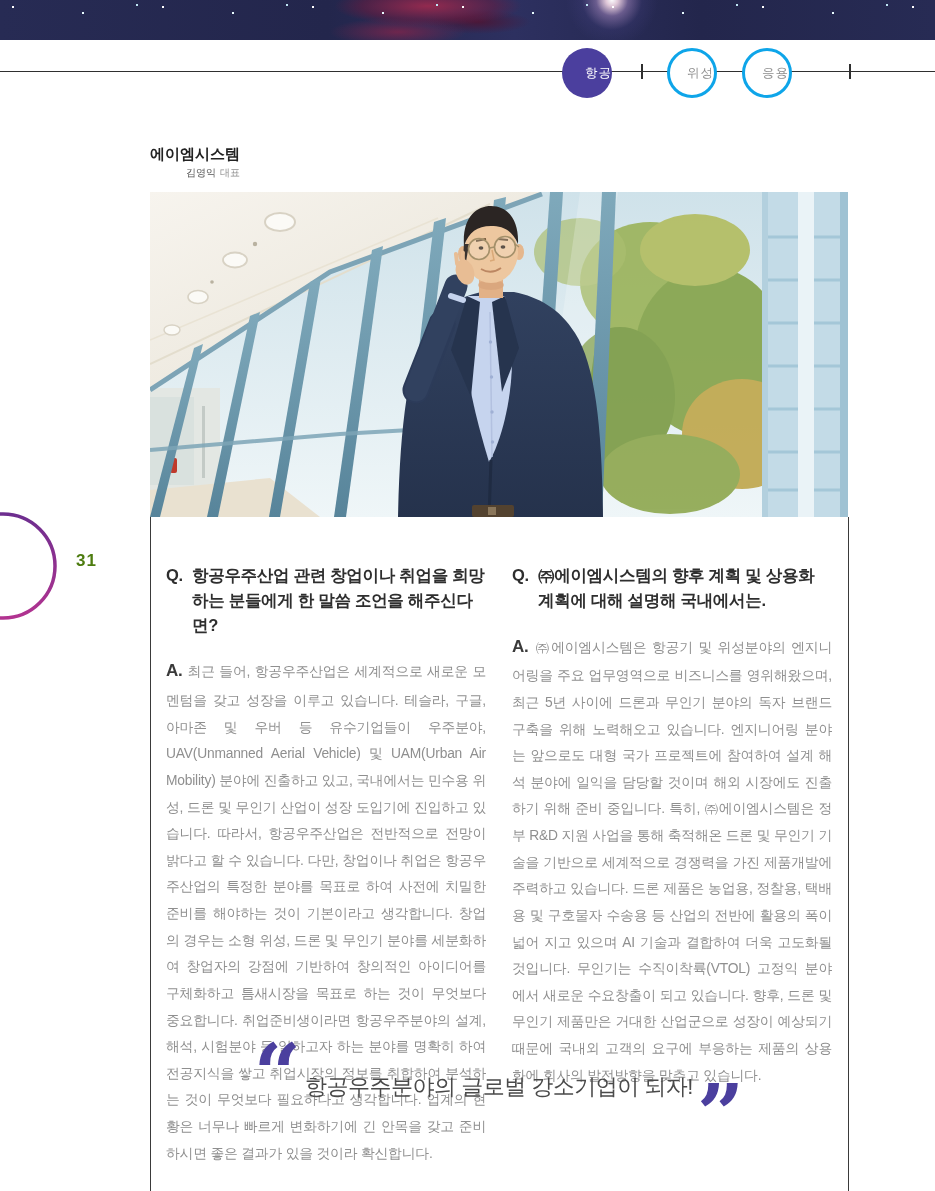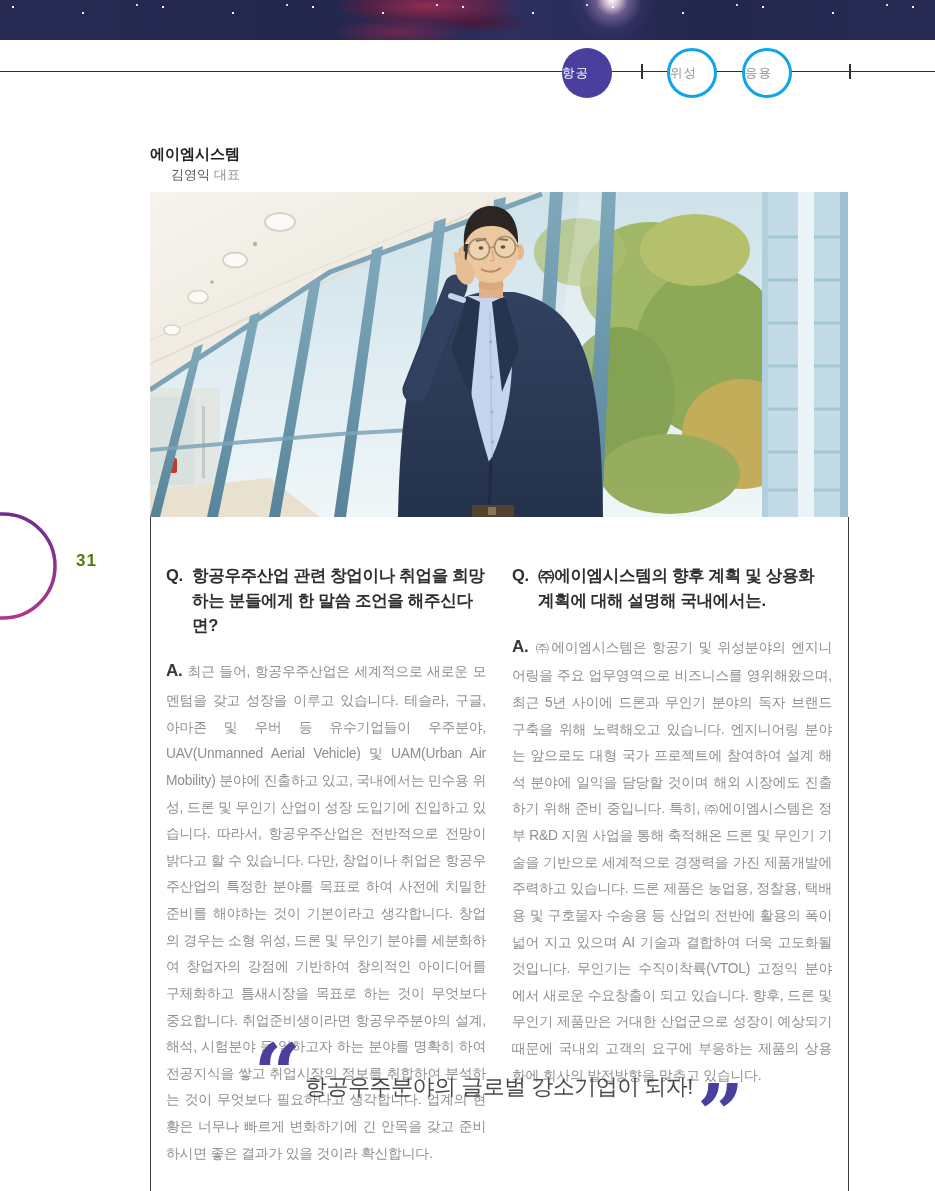--- a/index.html
+++ b/index.html
@@ -28,29 +28,29 @@
       radial-gradient(1.3px 1.3px at 137px 5px,#bfe6f5 60%,rgba(0,0,0,0) 62%),
       radial-gradient(1px 1px at 27px 34px,#ffffff 60%,rgba(0,0,0,0) 62%),
       radial-gradient(1.1px 1.1px at 71px 36px,#dff3ff 60%,rgba(0,0,0,0) 62%);
     background-size:150px 40px;
   }
   
   .nav-line{position:absolute;left:0;top:71px;width:935px;height:1px;background:#2f2f2f;}
   .nav-tick{position:absolute;top:64px;width:2px;height:15px;background:#2f2f2f;}
   .nav-circle{
     position:absolute;top:48px;width:50px;height:50px;border-radius:50%;
-    display:flex;align-items:center;justify-content:flex-start;
+    display:flex;align-items:center;justify-content:flex-end;
     font-size:12.5px;letter-spacing:1px;box-sizing:border-box;
   }
   .nav-circle.active{background:#4b3f9e;color:#ffffff;}
   .nav-circle.inactive{background:#ffffff;border:3px solid #0ea5e9;color:#8e8e8e;}
   
   .profile{position:absolute;left:150px;top:142px;line-height:1.55;text-align:right;}
   .profile .company{font-size:15px;font-weight:bold;color:#222;}
-  .profile .ceo{font-size:13px;color:#555;}
+  .profile .ceo{font-size:10px;color:#555;}
   .profile .ceo .title{color:#8f8f8f;margin-left:4px;}
   
   .photo{position:absolute;left:150px;top:192px;width:698px;height:325px;overflow:hidden;background:#dfeaf0;}
   .photo svg{display:block;}
   
   .ring{position:absolute;left:0;top:505px;width:62px;height:126px;}
   .page-number{position:absolute;left:76px;top:551px;font-size:17px;font-weight:bold;color:#4d7c0f;letter-spacing:1px;}
   
   .qa-border-left{position:absolute;left:150px;top:517px;height:674px;width:0;border-left:1px solid #3a3a3a;}
   .qa-border-right{position:absolute;left:848px;top:517px;height:674px;width:0;border-left:1px solid #3a3a3a;}

